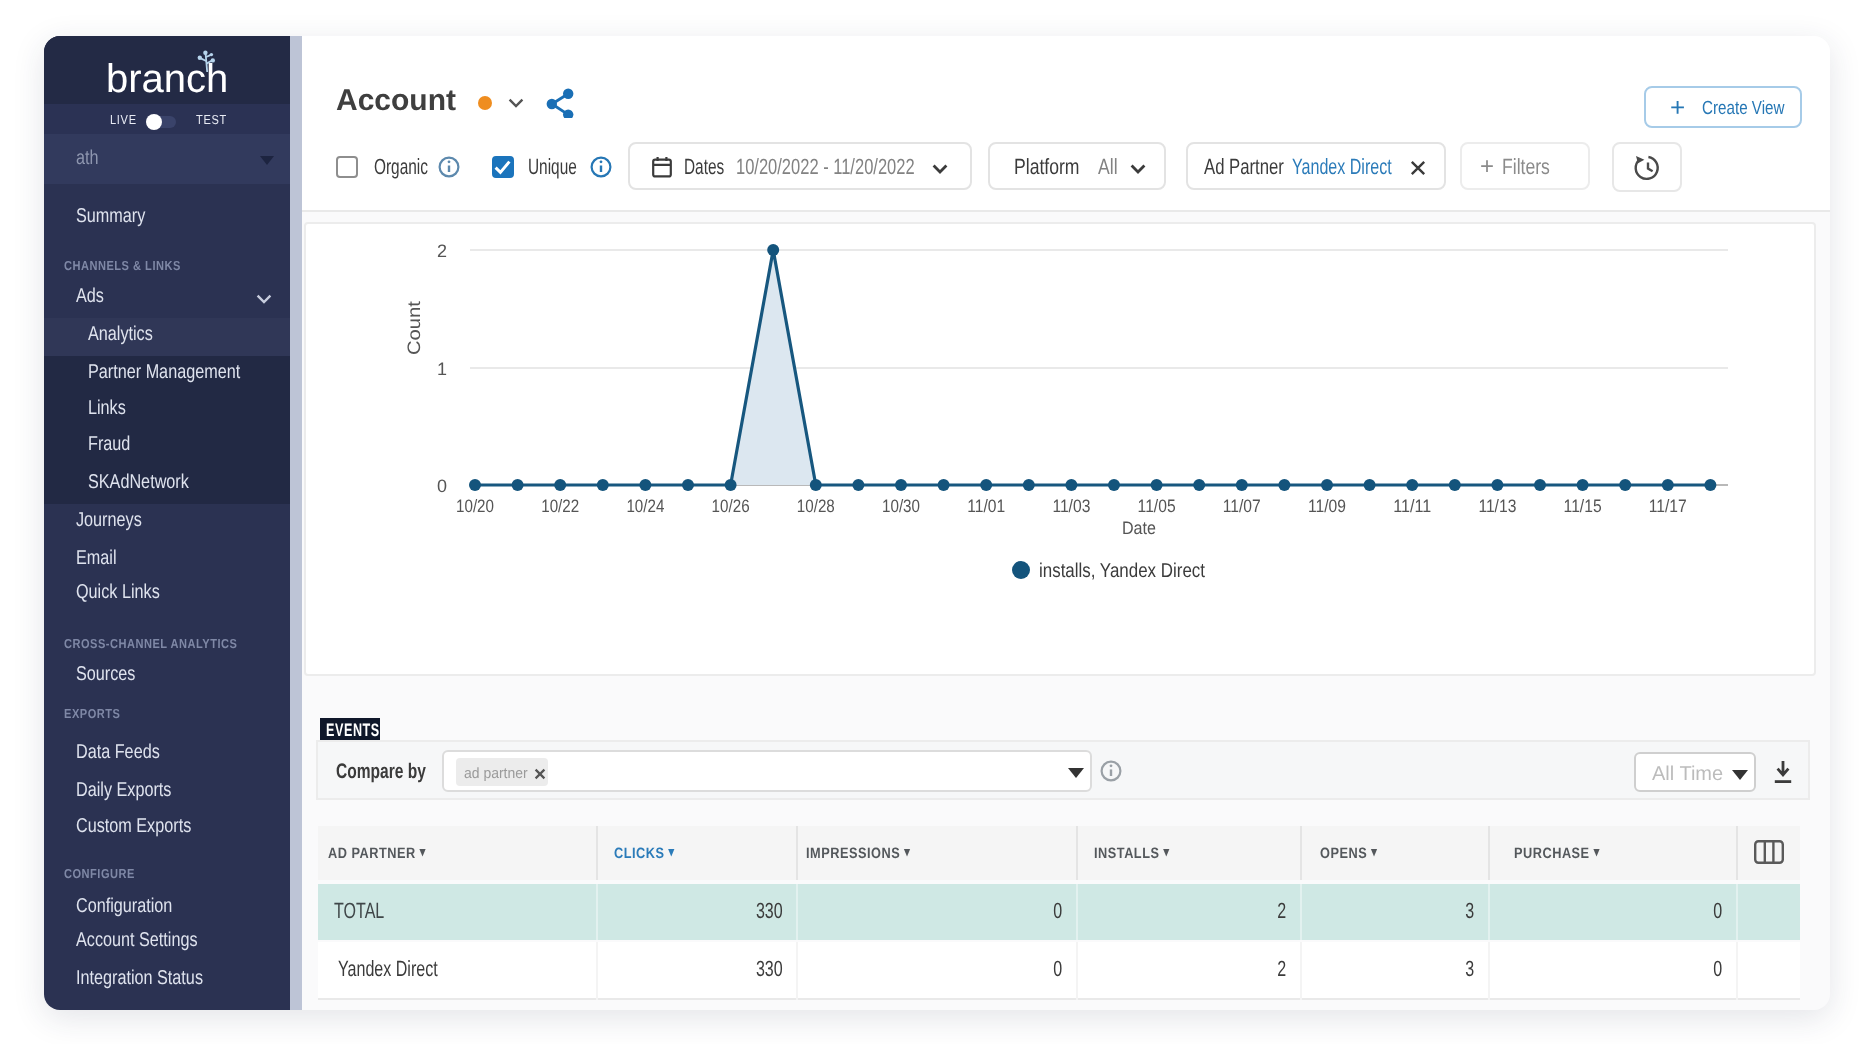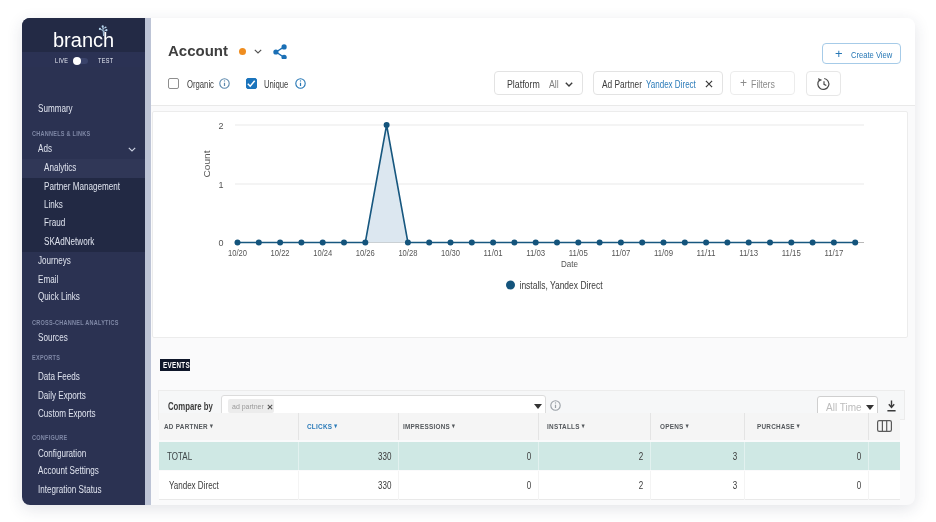--- a/index.html
+++ b/index.html
@@ -62,20 +62,26 @@
           <circle cx="8.7" cy="2.3" r="0.85"></circle>
         </g>
       </svg>
     </div>
     <div id="livestrip">
       <div class="abs" style="left:33px; top:5px; font-size:6.5px; color:#e8ebf4; letter-spacing:0.4px; transform:scaleX(0.85); transform-origin:0 50%;">LIVE</div>
       <div class="abs" style="left:52px; top:6px; width:14px; height:5.5px; border-radius:3px; background:#3a436a;"></div>
       <div class="abs" style="left:50.5px; top:4.5px; width:8px; height:8px; border-radius:50%; background:#fff;"></div>
       <div class="abs" style="left:75.5px; top:5px; font-size:6.5px; color:#e8ebf4; letter-spacing:0.4px; transform:scaleX(0.85); transform-origin:0 50%;">TEST</div>
     </div>
+    <div id="athrow">
+      <div class="abs cnd81" style="left:16px; top:7px; font-size:10px; color:#8e96af;">ath</div>
+      <svg class="abs" style="left:108px; top:11px;" width="7" height="5" viewBox="0 0 7 5">
+          <polygon points="0,0 7,0 3.5,4.5" fill="#1d2440"></polygon>
+        </svg>
+    </div>
     <div class="navitem" style="top:85px;">Summary</div>
     <div class="navhead" style="top:111.5px;">CHANNELS &amp; LINKS</div>
     <div class="navitem" style="top:125px;">Ads</div>
     <svg class="abs" style="left:106px; top:129px;" width="8" height="5" viewBox="0 0 8 5">
         <path d="M0.8 0.8 L4 4 L7.2 0.8" fill="none" stroke="#c7cdde" stroke-width="1.2"></path>
       </svg>
     <div class="navsub" style="top:144px;">Analytics</div>
     <div class="navsub" style="top:163px;">Partner Management</div>
     <div class="navsub" style="top:181px;">Links</div>
     <div class="navsub" style="top:199px;">Fraud</div>
@@ -130,20 +136,33 @@
       <svg class="abs" style="left:96px; top:62px;" width="8.5" height="7.5" viewBox="0 0 8.5 7.5">
           <path d="M0.8 3.8 L3.2 6.2 L7.7 0.8" fill="none" stroke="#fff" stroke-width="1.5"></path>
         </svg>
       <div class="lbl11 cnd70" style="left:113px; top:59.5px;">Unique</div>
       <svg class="abs" style="left:144px; top:60px;" width="11" height="11" viewBox="0 0 11 11">
           <circle cx="5.5" cy="5.5" r="4.7" fill="none" stroke="#2677b5" stroke-width="1.1"></circle>
           <line x1="5.5" y1="4.7" x2="5.5" y2="8" stroke="#2677b5" stroke-width="1.2"></line>
           <circle cx="5.5" cy="2.9" r="0.7" fill="#2677b5"></circle>
         </svg>
 
+      <div class="fbox" style="left:163px; width:172px;">
+        <svg class="abs" style="left:11px; top:6px;" width="10" height="11" viewBox="0 0 10 11">
+            <rect x="0.6" y="1.8" width="8.8" height="8.4" rx="1" fill="none" stroke="#3b3b3b" stroke-width="1.1"></rect>
+            <line x1="0.6" y1="4.4" x2="9.4" y2="4.4" stroke="#3b3b3b" stroke-width="1.1"></line>
+            <line x1="2.8" y1="0.5" x2="2.8" y2="2.5" stroke="#3b3b3b" stroke-width="1.1"></line>
+            <line x1="7.2" y1="0.5" x2="7.2" y2="2.5" stroke="#3b3b3b" stroke-width="1.1"></line>
+          </svg>
+        <div class="lbl11 cnd70" style="left:27px; top:6px;">Dates</div>
+        <div class="gray11" style="left:53px; top:6px; transform:scaleX(0.75); transform-origin:0 50%;">10/20/2022 - 11/20/2022</div>
+        <svg class="abs" style="left:151px; top:9.5px;" width="8" height="5" viewBox="0 0 8 5">
+            <path d="M0.8 0.8 L4 4 L7.2 0.8" fill="none" stroke="#3b3b3b" stroke-width="1.4"></path>
+          </svg>
+      </div>
 
       <div class="fbox" style="left:343px; width:89px;">
         <div class="lbl11 cnd80" style="left:12px; top:6px;">Platform</div>
         <div class="gray11 cnd80" style="left:54px; top:6px;">All</div>
         <svg class="abs" style="left:70px; top:9.5px;" width="8" height="5" viewBox="0 0 8 5">
             <path d="M0.8 0.8 L4 4 L7.2 0.8" fill="none" stroke="#3b3b3b" stroke-width="1.4"></path>
           </svg>
       </div>
 
       <div class="fbox" style="left:442px; width:130px;">
@@ -232,21 +251,21 @@
         </g>
         <circle cx="357.5" cy="173" r="4.5" fill="#14547c"></circle>
         <text x="366.5" y="176.5" font-family="Liberation Sans, sans-serif" font-size="10" fill="#3b3b3b" textLength="83" lengthAdjust="spacingAndGlyphs">installs, Yandex Direct</text>
       </svg>
     </div>
 
     <div class="abs" style="left:9px; top:341px; width:30px; height:11.5px; background:#0f172a;">
       <div class="abs cnd70" style="left:2.5px; top:1px; font-size:9px; font-weight:bold; letter-spacing:0.4px; color:#fff;">EVENTS</div>
     </div>
 
-    <div class="abs" style="left:7px; top:372px; width:747px; height:30px; background:#f6f7f8; border:1px solid #ececec;">
+    <div class="abs" style="left:7px; top:352px; width:747px; height:30px; background:#f6f7f8; border:1px solid #ececec;">
       <div class="abs" style="left:9px; top:9px; font-size:10.5px; font-weight:bold; color:#3b3b3b; white-space:nowrap; transform:scaleX(0.74); transform-origin:0 50%;">Compare by</div>
       <div class="abs" style="left:62px; top:4px; width:325px; height:21px; background:#fff; border:1px solid #dcdcdc; border-radius:3px;">
         <div class="abs" style="left:6px; top:3px; width:46px; height:14px; background:#ececec; border-radius:2px;">
           <div class="abs" style="left:4px; top:3px; font-size:7.5px; color:#9a9a9a; transform:scaleX(0.93); transform-origin:0 50%;">ad partner</div>
           <svg class="abs" style="left:39px; top:4.5px;" width="6" height="6" viewBox="0 0 6 6">
               <path d="M0.8 0.8 L5.2 5.2 M5.2 0.8 L0.8 5.2" stroke="#555" stroke-width="1.1"></path>
             </svg>
         </div>
         <svg class="abs" style="left:312px; top:8px;" width="8" height="5" viewBox="0 0 8 5">
             <polygon points="0,0 8,0 4,5" fill="#333"></polygon>

